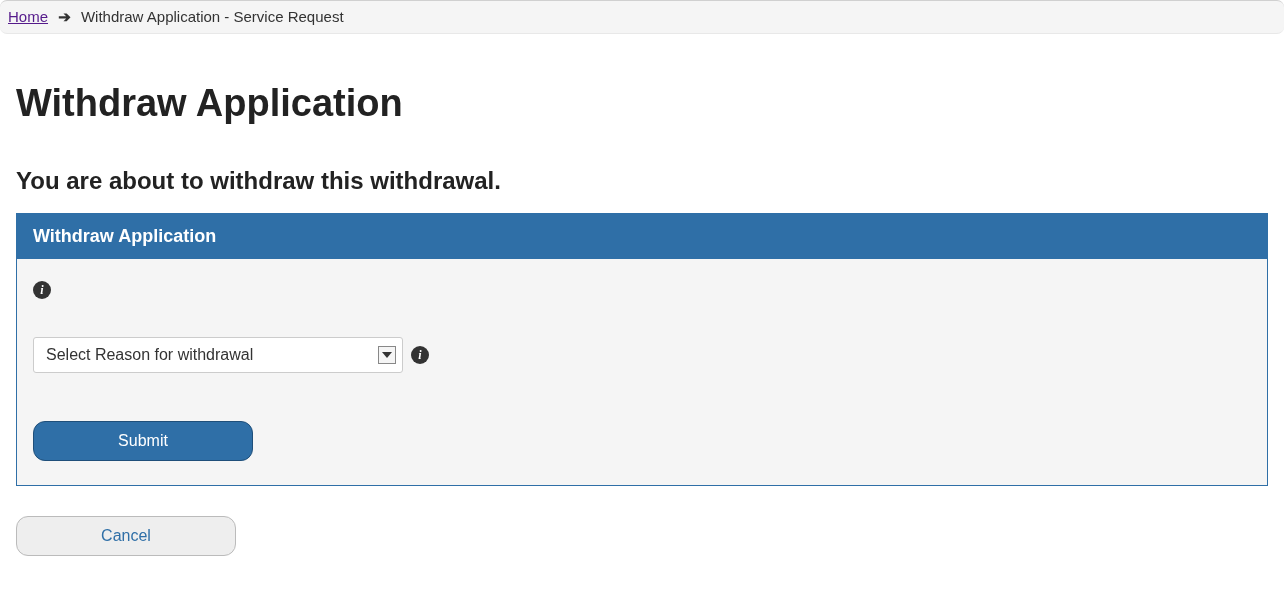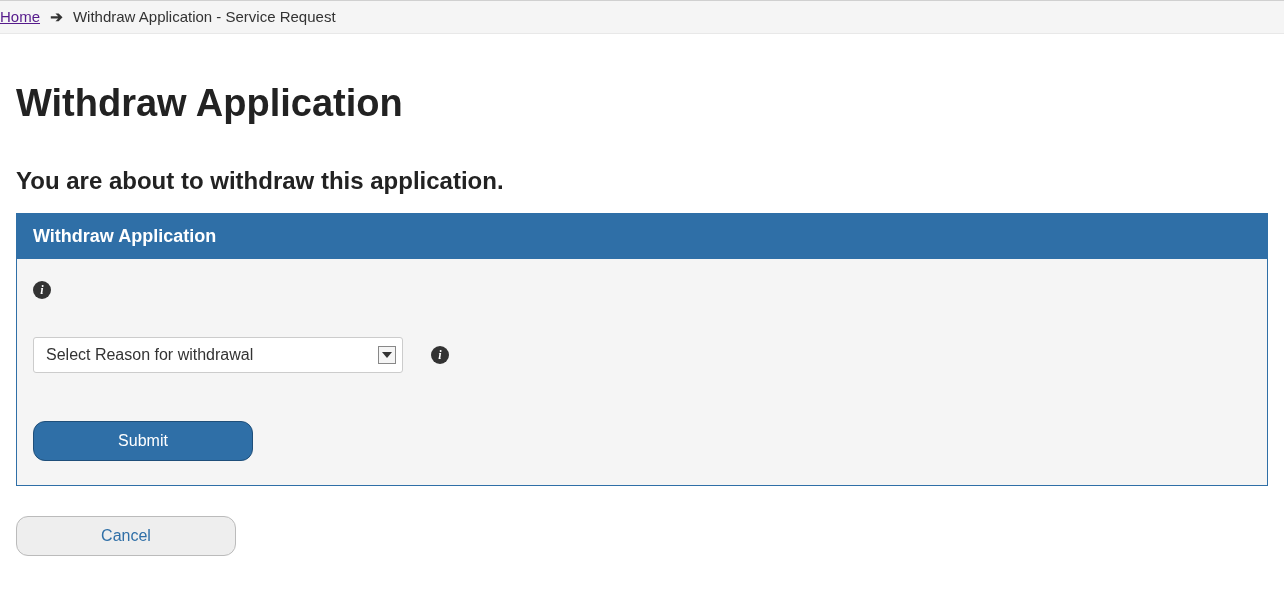--- a/index.html
+++ b/index.html
@@ -9,23 +9,24 @@
     }
     body {
       font-family: Arial, Helvetica, sans-serif;
       background: #ffffff;
       color: #333;
     }
     .breadcrumb-bar {
       background: #f5f5f5;
       border-top: 1px solid #d0d0d0;
       border-bottom: 1px solid #e8e8e8;
-      padding: 7px 0;
+      padding: 7px 8px;
       font-size: 15px;
       color: #333;
+      border-radius: 7px;
     }
     .breadcrumb-bar a {
       color: #551a8b;
       text-decoration: underline;
     }
     .breadcrumb-arrow {
       margin: 0 6px;
       color: #333;
       font-weight: bold;
     }
@@ -96,21 +97,21 @@
       font-weight: bold;
       color: #222;
     }
     .required-text {
       color: #cc0000;
       font-weight: bold;
     }
     .select-row {
       display: flex;
       align-items: center;
-      gap: 28px;
+      gap: 8px;
       margin-bottom: 48px;
     }
     .select-wrapper {
       position: relative;
       width: 370px;
       height: 36px;
       background: #ffffff;
       border: 1px solid #ccc;
       border-radius: 3px;
       display: flex;
@@ -178,21 +179,21 @@
 <body>
 
 <div class="breadcrumb-bar">
   <a href="#">Home</a>
   <span class="breadcrumb-arrow">➔</span>
   <span>Withdraw Application - Service Request</span>
 </div>
 
 <div class="content">
   <h1 class="page-title">Withdraw Application</h1>
-  <h2 class="subtitle">You are about to withdraw this application.</h2>
+  <h2 class="subtitle">You are about to withdraw this withdrawal.</h2>
 
   <div class="panel">
     <div class="panel-header">Withdraw Application</div>
     <div class="panel-body">
 
       <div class="info-row">
         <span class="info-icon">i</span>
       </div>
 
 

